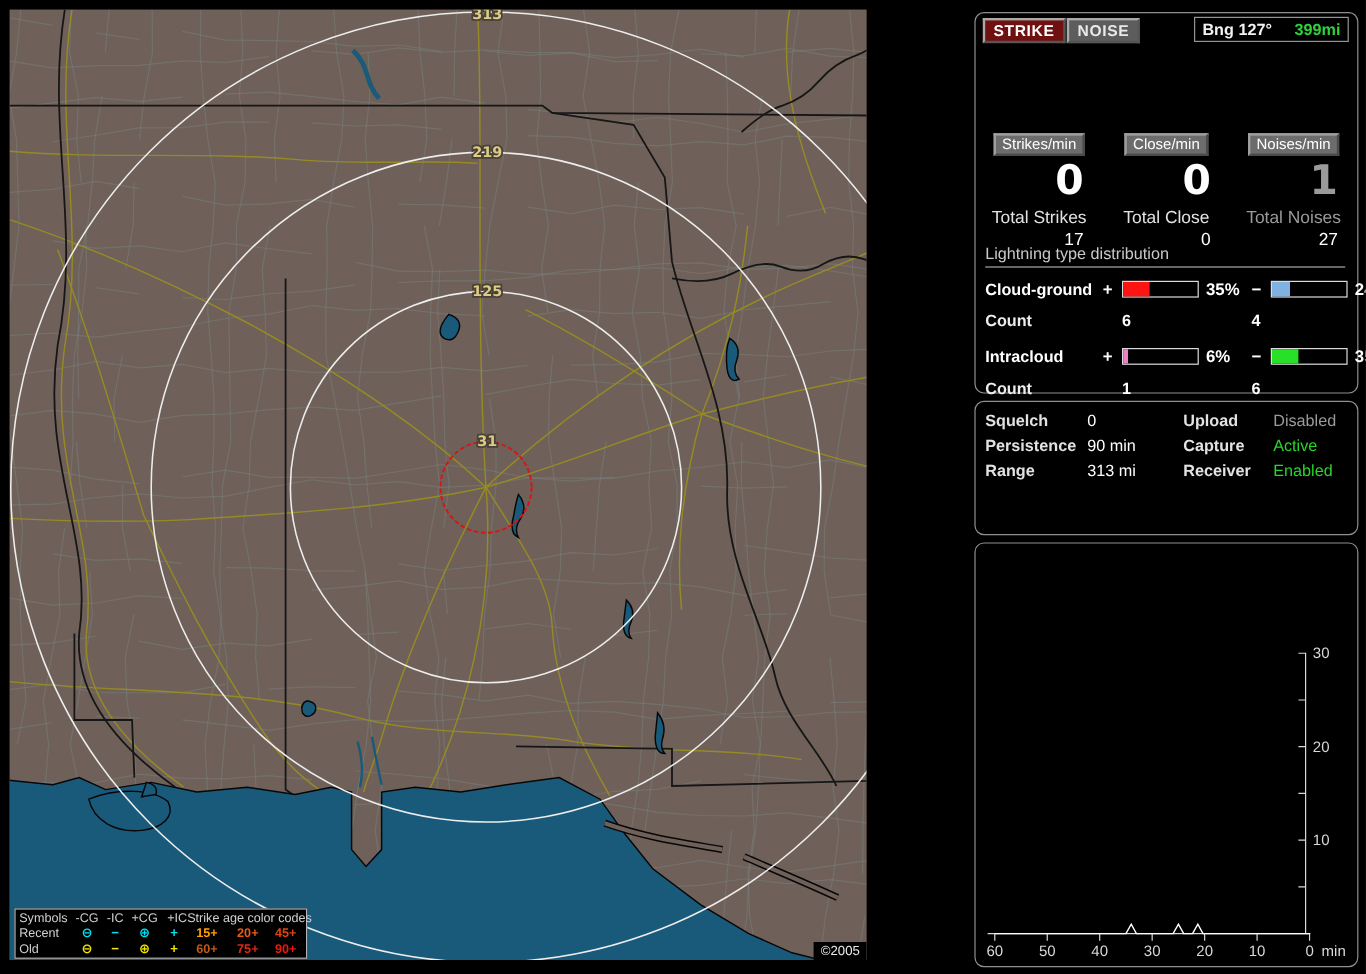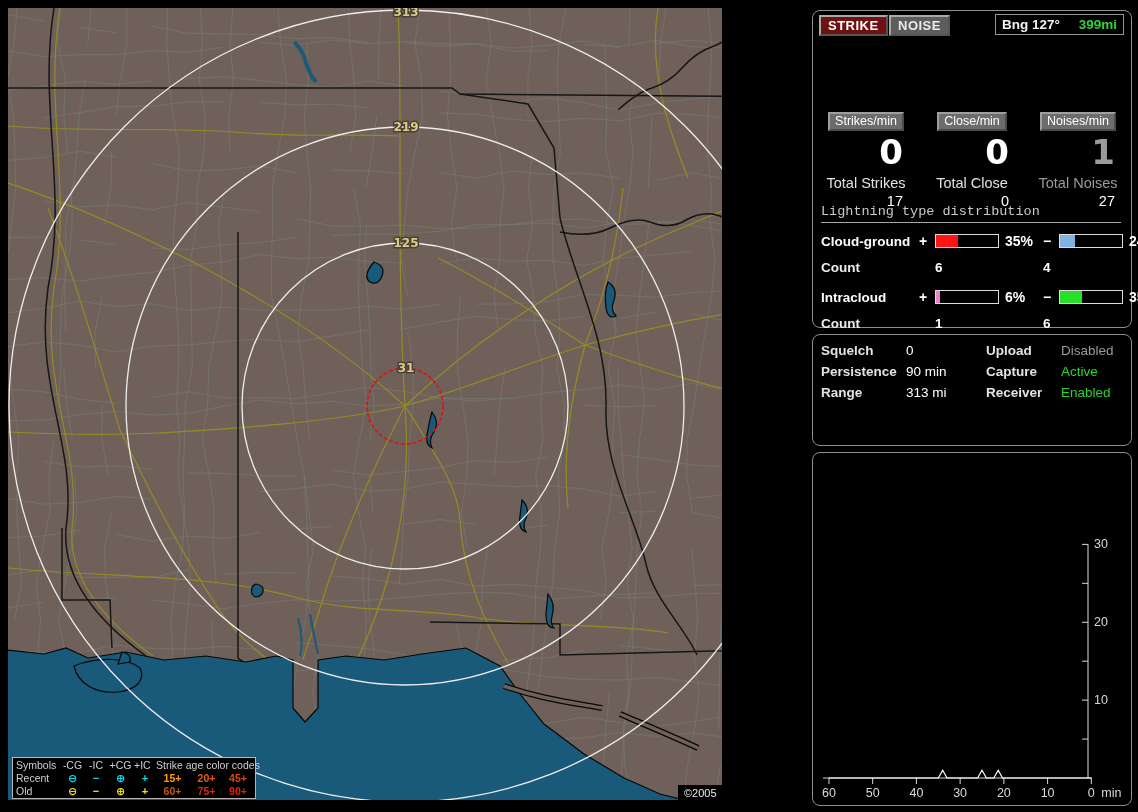--- a/index.html
+++ b/index.html
@@ -51,21 +51,21 @@
   .counters{position:absolute;left:0;top:52px;width:100%;display:grid;grid-template-columns:1fr 1fr 1fr;margin-top:48px;}
   .counter{text-align:center;}
   .rate-btn{display:inline-block;background:#6c6c6c;border:2px outset #9f9f9f;color:#fff;
             font-size:12.5px;padding:0 5px 1px 5px;cursor:default;}
   .big-num{font:bold 34px "DejaVu Sans",sans-serif;color:#fff;text-align:right;padding-right:16px;margin-top:2px;line-height:38px;}
   .tot-label{font-size:14.5px;color:#e2e2e2;margin-top:4px;}
   .tot-val{font-size:14.5px;color:#fff;text-align:right;padding-right:16px;margin-top:2px;}
   .counter.dim .big-num,.counter.dim .tot-label{color:#9a9a9a;}
 
   .dist{position:absolute;left:8px;top:193px;width:300px;}
-  .dist-header{color:#c9c9c9;font-size:13.5px;border-bottom:1px solid #a8a8a8;padding-bottom:3px;font-family:Liberation Mono, monospace;}
+  .dist-header{color:#c9c9c9;font-size:13.5px;border-bottom:1px solid #a8a8a8;padding-bottom:3px;}
   .dist-row{display:grid;grid-template-columns:98px 16px 64px 44px 16px 64px auto;
             align-items:center;height:24px;margin-top:6px;font-weight:bold;font-size:13.5px;color:#fff;}
   .dist-row .sign{text-align:left;font-size:14px;}
   .bar{width:62px;height:12px;border:1px solid #dcdcdc;background:#000;}
   .bar .fill{height:100%;}
   .pct{padding-left:6px;font-size:14px;}
   .count-row{display:grid;grid-template-columns:114px 108px auto;height:24px;align-items:center;
              font-weight:bold;font-size:13.5px;color:#ececec;margin-top:2px;}
   .count-row .cv{color:#fff;}
 
@@ -216,21 +216,21 @@
         <text class="ring-label" x="398" y="239">125</text>
         <text class="ring-label" x="398" y="364">31</text>
       </g>
     </svg>
 
     <div class="legend">
       <div class="hdr">Symbols</div>
       <div class="hdr" style="text-align:center">-CG</div>
       <div class="hdr" style="text-align:center">-IC</div>
       <div class="hdr" style="text-align:center">+CG</div>
-      <div class="hdr" style="text-align:left">+IC</div>
+      <div class="hdr" style="text-align:right">+IC</div>
       <div class="age-hdr">Strike age color codes</div>
 
       <div>Recent</div>
       <div class="sym" style="color: rgb(0, 224, 240);">⊖</div>
       <div class="sym" style="color: rgb(0, 224, 240);">−</div>
       <div class="sym" style="color: rgb(0, 224, 240);">⊕</div>
       <div class="sym" style="color: rgb(0, 224, 240);">+</div>
       <div class="age" style="color: rgb(255, 160, 0);">15+</div>
       <div class="age" style="color: rgb(232, 92, 20);">20+</div>
       <div class="age" style="color: rgb(224, 68, 14);">45+</div>

